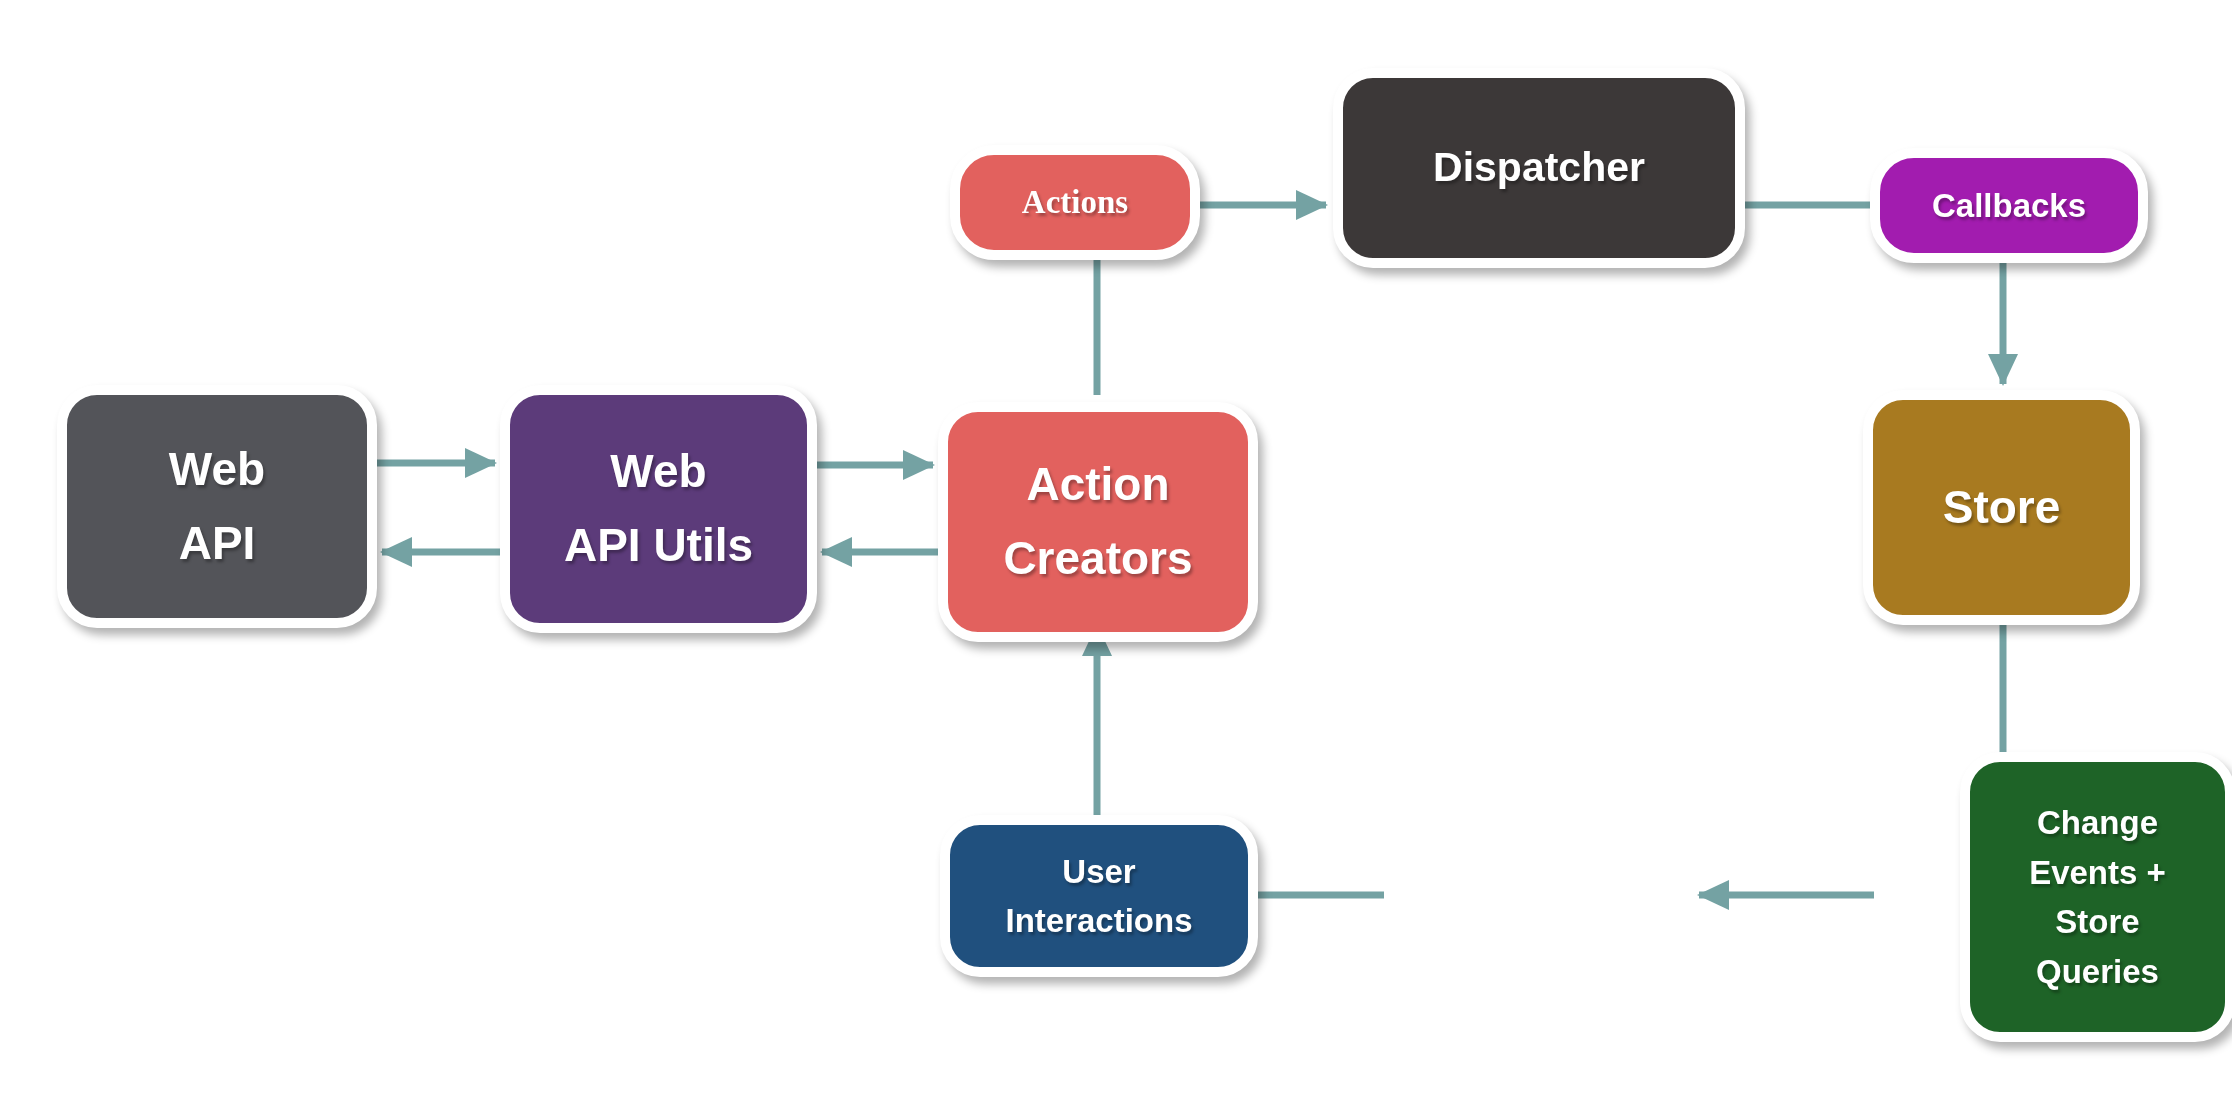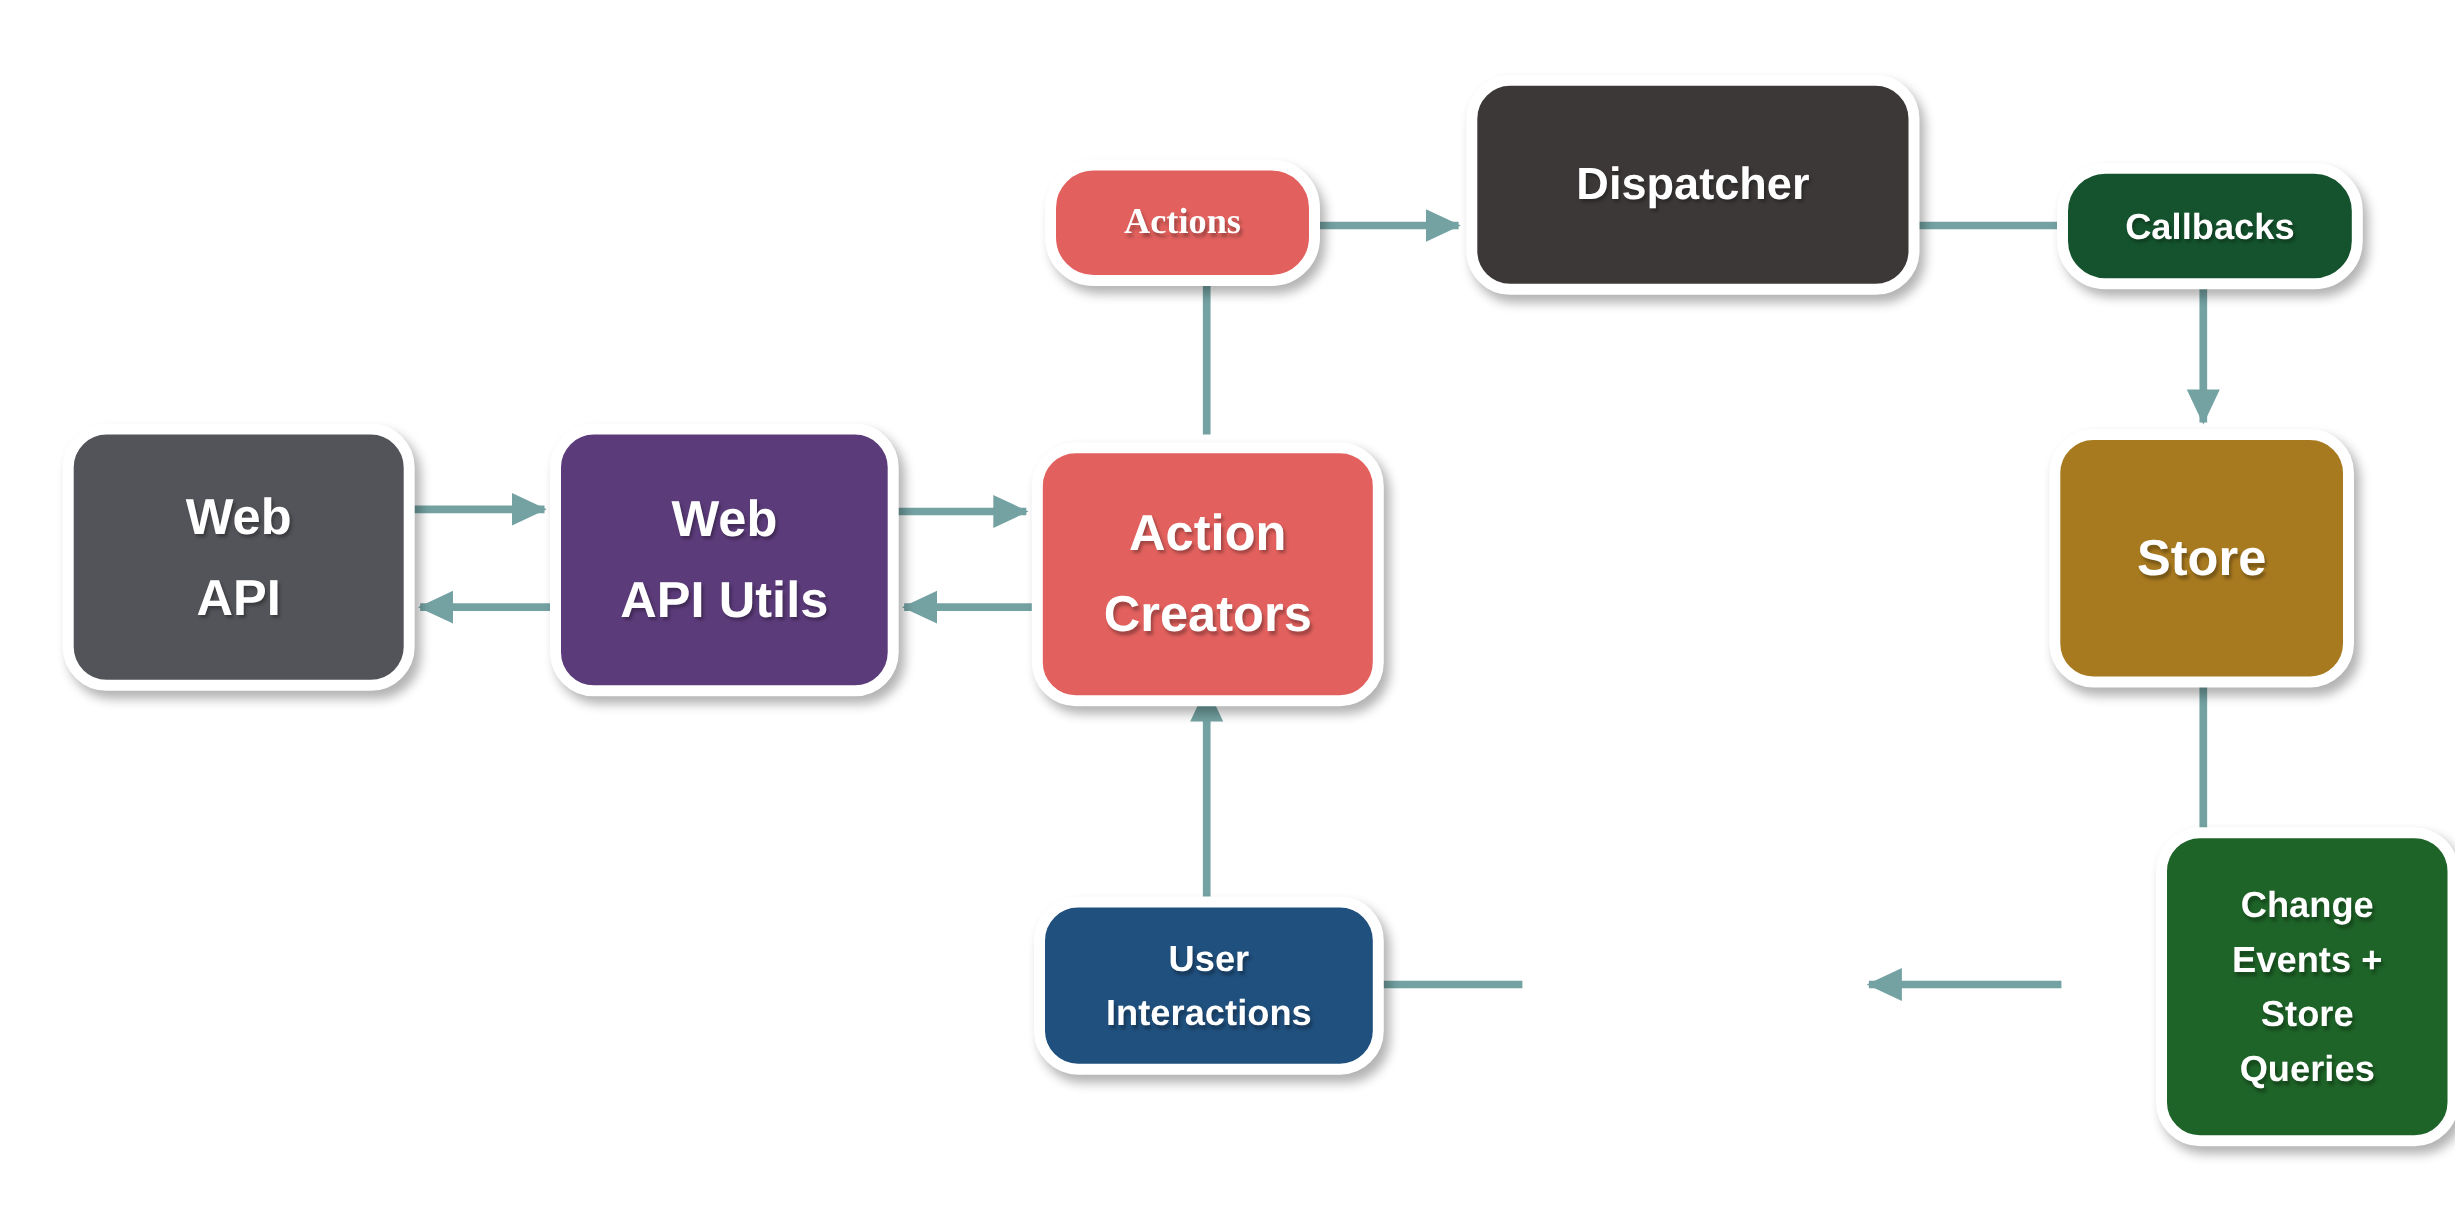--- a/index.html
+++ b/index.html
@@ -79,21 +79,21 @@
   </div>
 
   <div id="n-actions" class="node pill fs-small" style="background-color: rgb(226, 97, 94);">
     <span>Actions</span>
   </div>
 
   <div id="n-dispatcher" class="node fs-disp" style="background-color: rgb(60, 56, 56);">
     <span>Dispatcher</span>
   </div>
 
-  <div id="n-callbacks" class="node pill fs-small" style="background-color: #14532d; text-align: right;">
+  <div id="n-callbacks" class="node pill fs-small" style="background-color: #a21caf; text-align: right;">
     <span>Callbacks</span>
   </div>
 
   <div id="n-store" class="node fs-big" style="background-color: rgb(168, 122, 32);">
     <span>Store</span>
   </div>
 
   <div id="n-change-events" class="node fs-small" style="background-color: rgb(30, 99, 39);">
     <span>Change
 Events +

